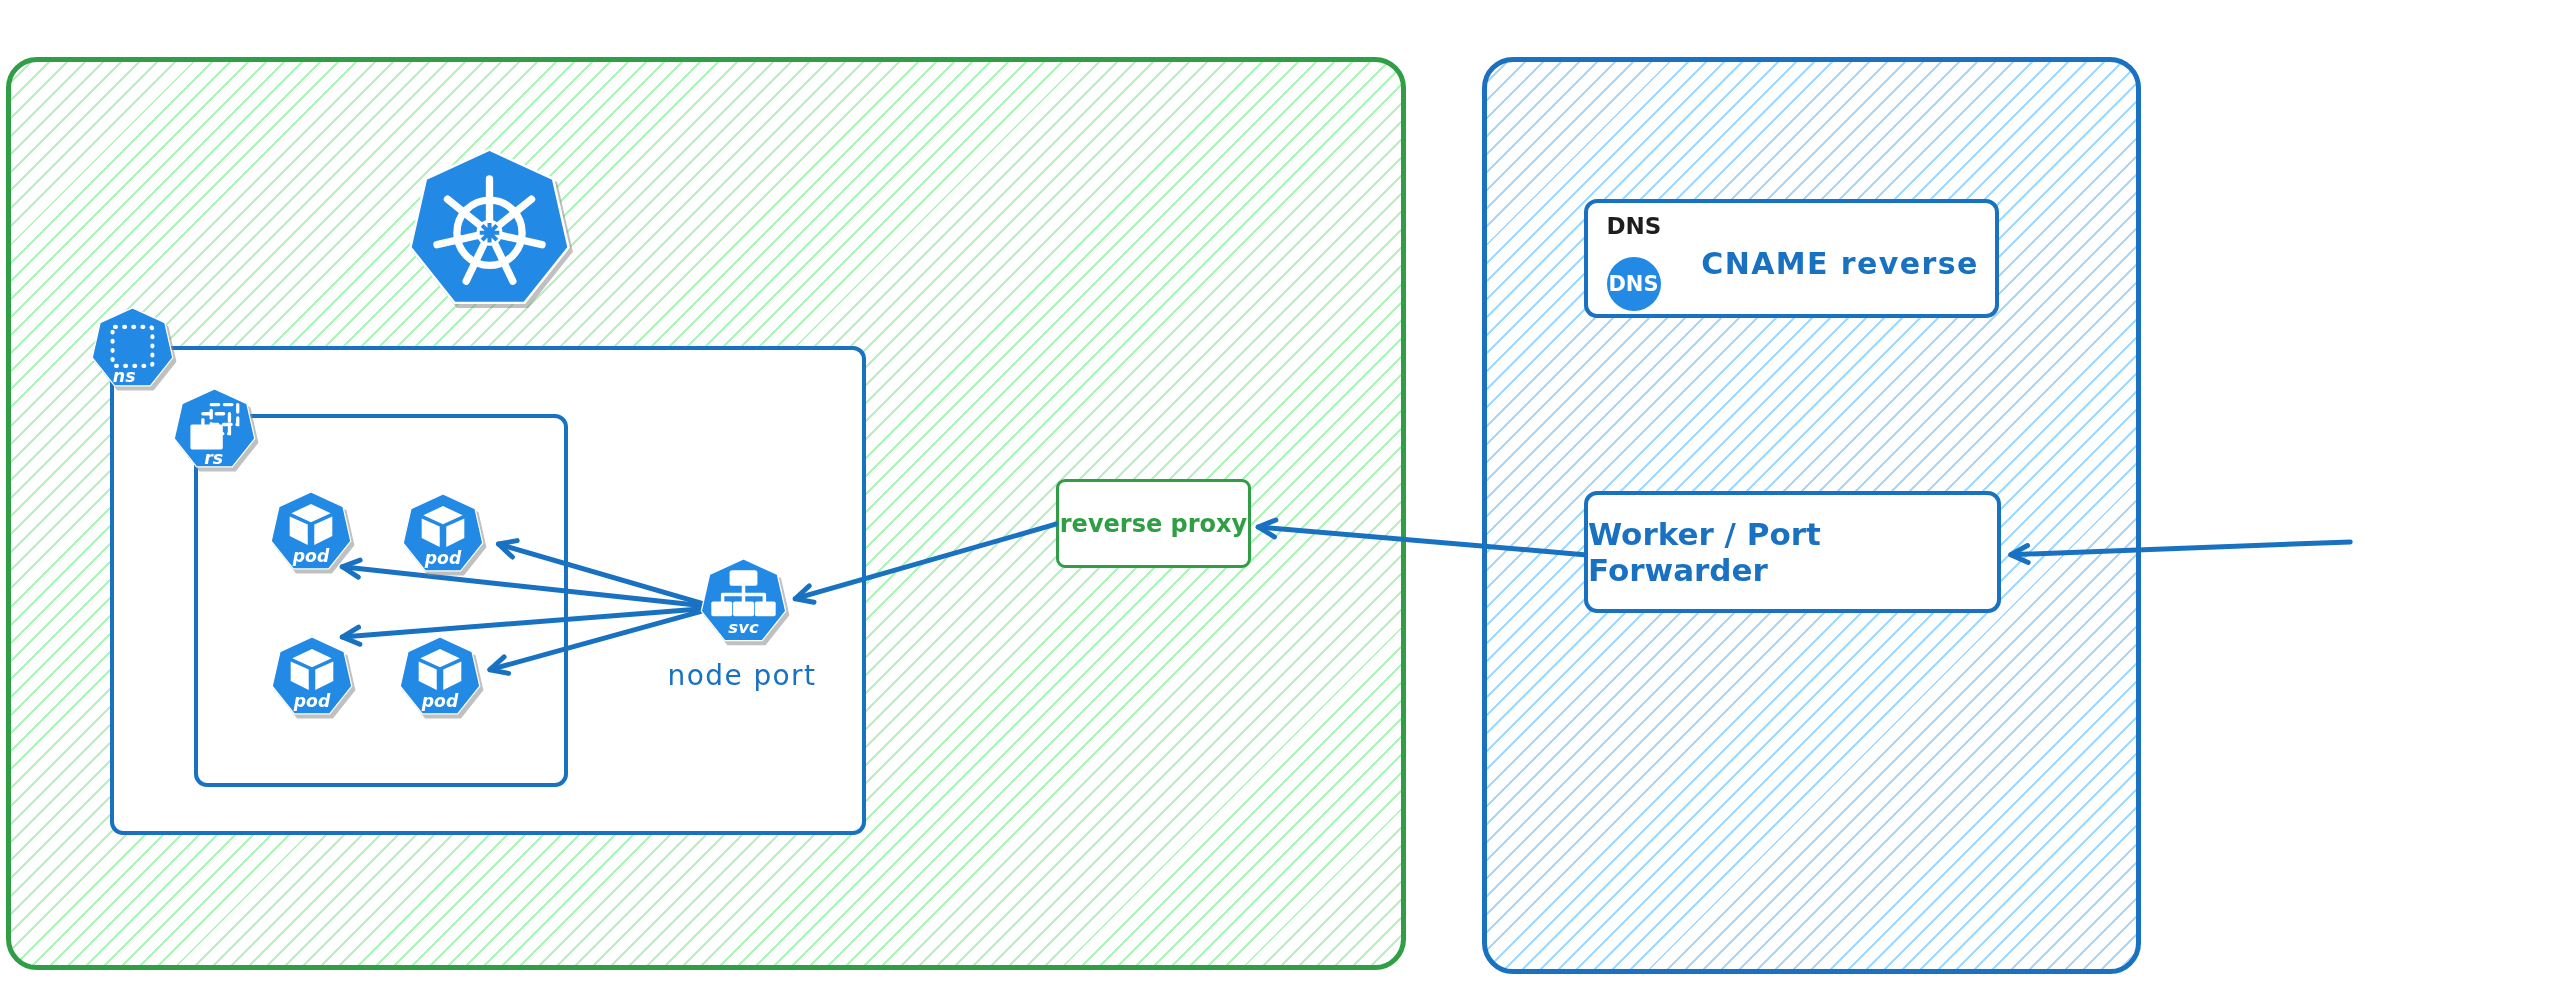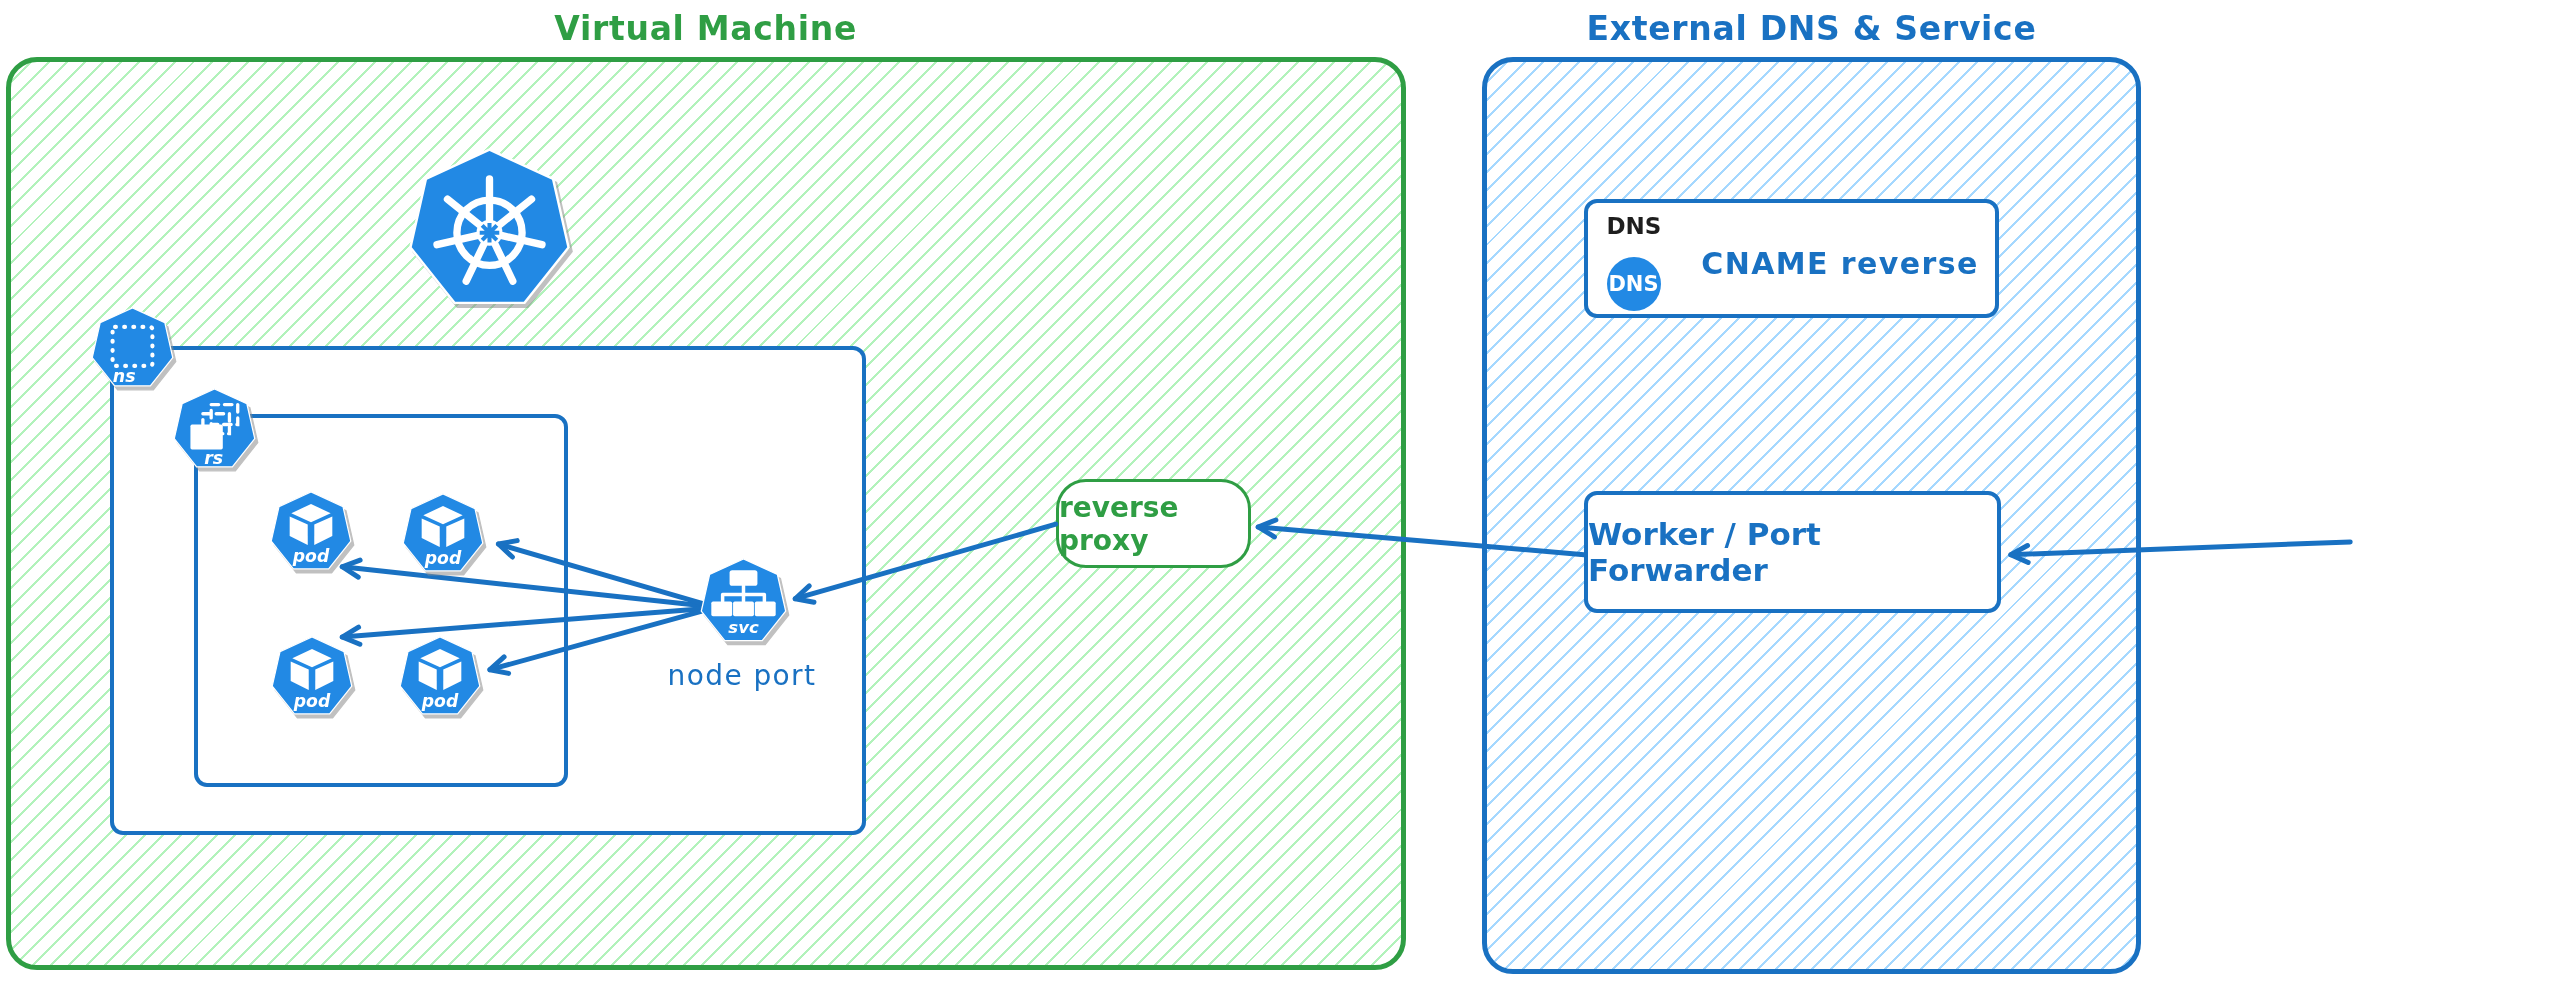--- a/index.html
+++ b/index.html
@@ -23,22 +23,22 @@
     text-align:center;letter-spacing:0.7px;line-height:40px}
   .t-vm{left:5.7px;width:1400px;color:var(--green)}
   .t-ext{left:1482px;width:659px;color:var(--blue)}
 
   
   .card{position:absolute;background:#fff;z-index:2}
   .card.bluecard{border:4.3px solid var(--blue);border-radius:13px}
   .ns-box{left:110px;top:346px;width:756px;height:489px}
   .rs-box{left:194px;top:414px;width:374px;height:373px;border-width:3.6px;border-radius:21px}
   .rp-box{left:1056px;top:479px;width:195px;height:89px;border:3.6px solid var(--green);
-    border-radius:30px;display:flex;align-items:center;justify-content:center;
-    color:var(--green);font-size:28px;font-weight:bold}
+    border-radius:9px;display:flex;align-items:center;justify-content:center;
+    color:var(--green);font-size:24px;font-weight:bold}
   .dns-box{left:1584px;top:199px;width:415px;height:119px}
   .worker-box{left:1584px;top:491px;width:417px;height:122px;display:flex;align-items:center;
     justify-content:center;color:var(--blue);font-size:31px;font-weight:bold}
   .ci-box{left:2350px;top:445px;width:218px;height:192px}
 
   .dns-header{position:absolute;left:18.5px;top:10px;font-size:23px;font-weight:bold;color:var(--ink)}
   .dns-badge{position:absolute;left:18.5px;top:54px;width:54px;height:54px;border-radius:50%;
     background:var(--icon_blue);color:#fff;display:flex;align-items:center;justify-content:center;
     font-size:21px;font-weight:bold;letter-spacing:0px}
   .cname{position:absolute;left:107px;right:10px;top:43px;text-align:center;
@@ -64,24 +64,22 @@
   .arrows{position:absolute;left:0;top:0;z-index:3;pointer-events:none}
   .edge{stroke:var(--blue);stroke-width:7;stroke-linecap:round;fill:none}
   .ah{stroke:var(--blue);stroke-width:7;fill:none;stroke-linecap:round;stroke-linejoin:round}
 </style>
 </head>
 <body>
 
 <div class="stage">
 
   <div class="group group-vm"></div>
-  <div class="group-title t-vm">Virtual Machine</div>
 
   <div class="group group-ext"></div>
-  <div class="group-title t-ext">External DNS &amp; Service</div>
 
   <div class="card bluecard ns-box"></div>
   <div class="card bluecard rs-box"></div>
 
   <div class="card rp-box">
     <span>reverse proxy</span>
   </div>
 
   <div class="card bluecard dns-box">
     <div class="dns-header">DNS</div>

